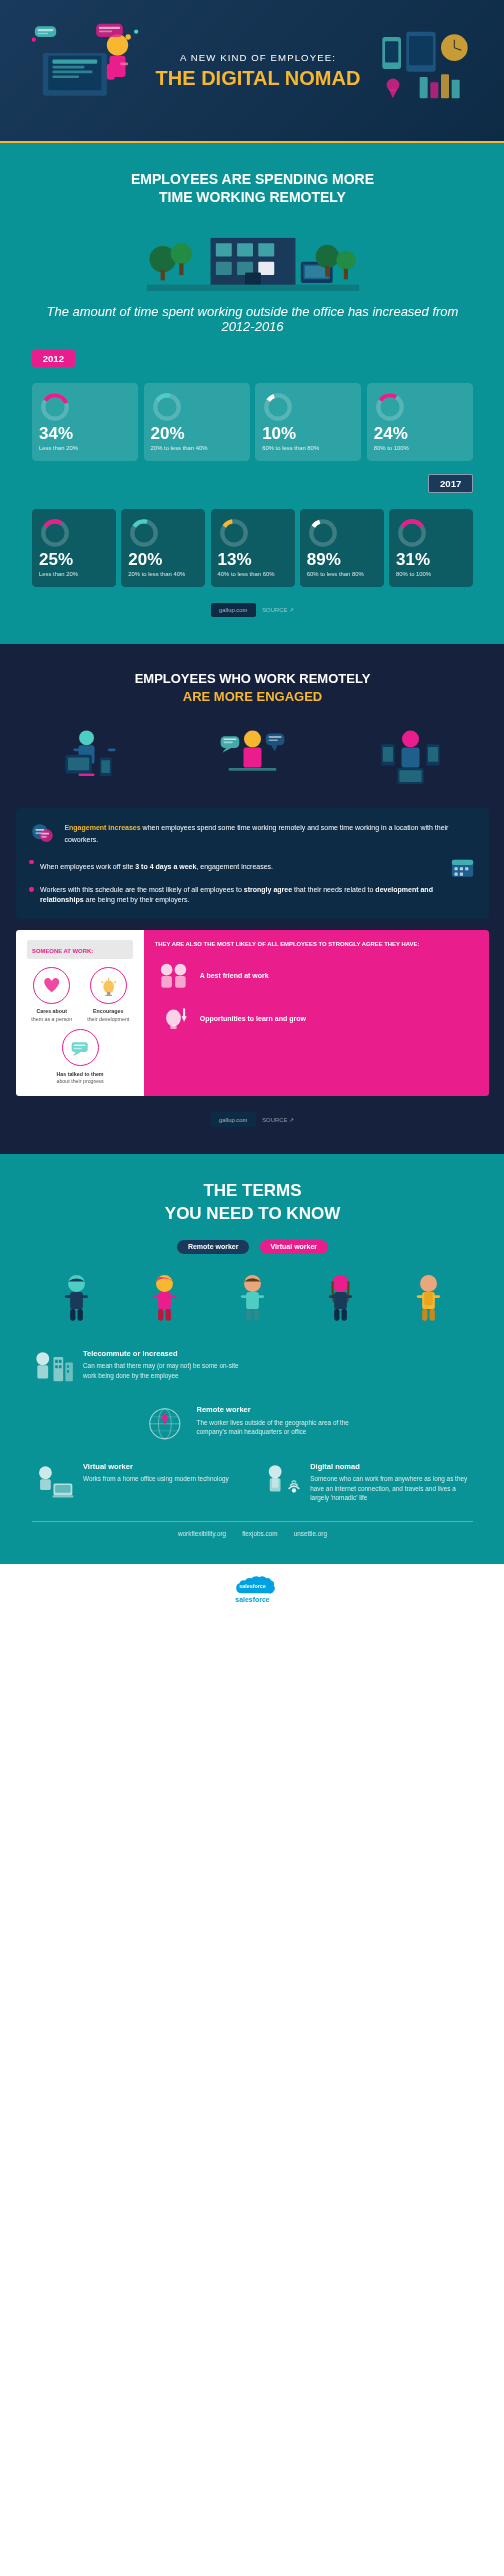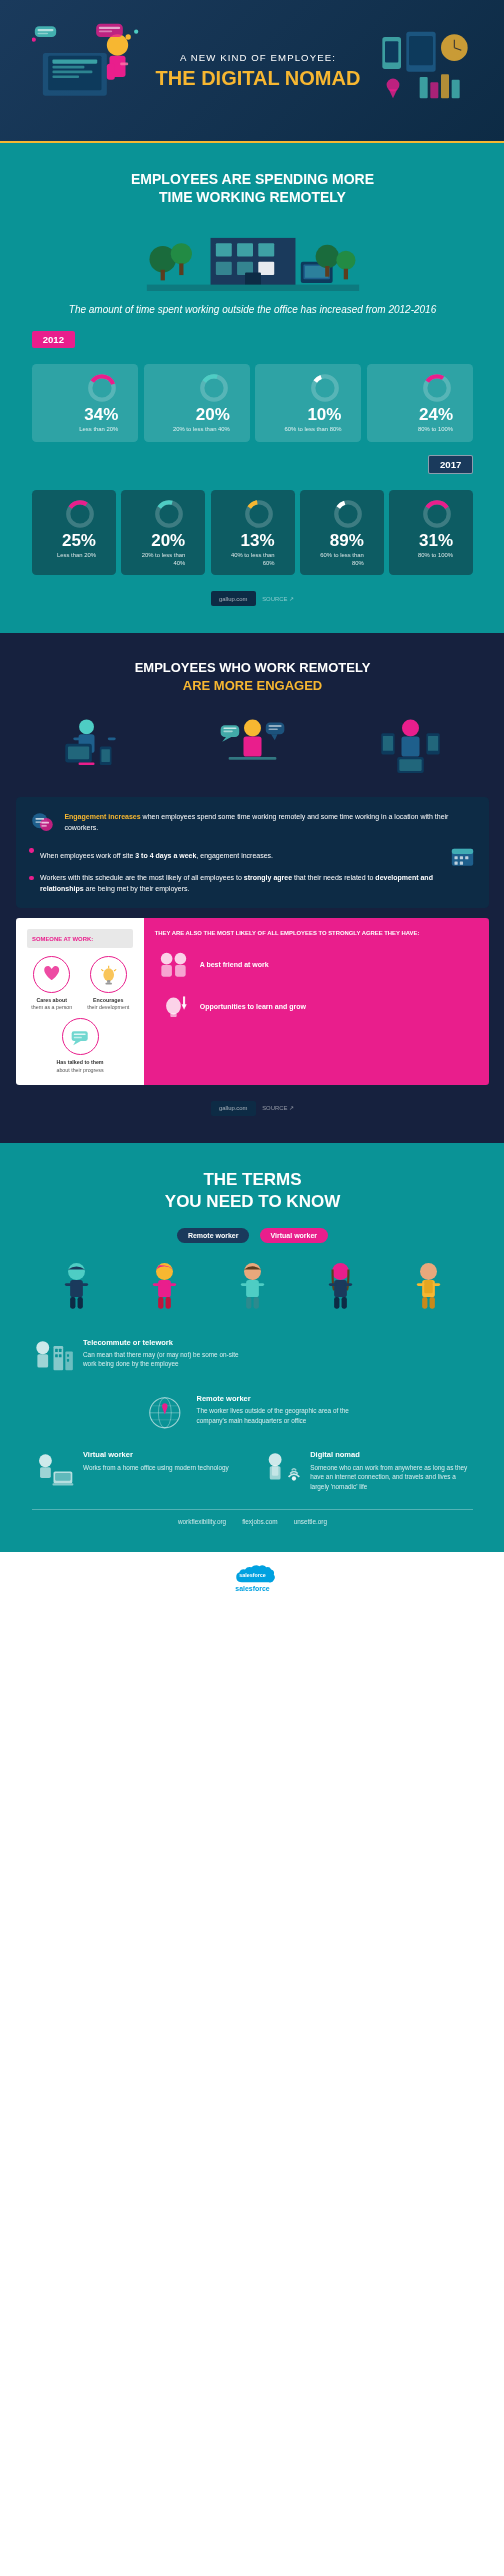--- a/index.html
+++ b/index.html
@@ -52,23 +52,23 @@
     .year-badge.pink { background: #e91e8c; color: #fff; }
     .stats-row {
       display: flex;
       justify-content: space-between;
       gap: 5.3px;
       margin-bottom: 10.7px;
     }
     .stat-card {
       background: rgba(255,255,255,0.15);
       border-radius: 4.3px;
-      padding: 8px 20px;
+      padding: 8px 7px;
       flex: 1;
-      text-align: right;
+      text-align: left;
     }
     .stat-card.dark { background: #0d5c63; }
     .stat-percent {
       font-size: 17px;
       font-weight: 900;
       color: #fff;
       line-height: 1;
     }
     .stat-label {
       font-size: 5.9px;
@@ -216,21 +216,21 @@
 
       <circle cx="340" cy="65" r="22" fill="#1a6b3c"></circle>
       <rect x="336" y="83" width="8" height="20" fill="#5c3d1e"></rect>
       <circle cx="375" cy="72" r="18" fill="#228b44"></circle>
       <rect x="371" y="88" width="8" height="20" fill="#5c3d1e"></rect>
 
       <rect x="0" y="118" width="400" height="12" fill="#0d7a7f"></rect>
     </svg>
   </div>
 
-  <p style="color:#fff; font-size:10px; text-align:center; font-style:italic; margin-bottom:16px;">The amount of time spent working outside the office has increased from 2012-2016</p>
+  <p style="color:#fff; font-size:13px; text-align:center; font-style:italic; margin-bottom:16px;">The amount of time spent working outside the office has increased from 2012-2016</p>
 
   <div style="margin-bottom:13.4px;">
     <div class="year-label-row">
       <span class="year-badge pink">2012</span>
     </div>
     <div class="stats-row">
       <div class="stat-card">
         <svg class="donut-svg" viewBox="0 0 60 60">
           <circle cx="30" cy="30" r="22" fill="none" stroke="rgba(255,255,255,0.2)" stroke-width="8"></circle>
           <circle cx="30" cy="30" r="22" fill="none" stroke="#e91e8c" stroke-width="8" stroke-dasharray="49 89" stroke-dashoffset="22" transform="rotate(-90 30 30)"></circle>
@@ -587,21 +587,21 @@
         <rect x="43" y="20" width="5" height="6" rx="1" fill="#0a9396"></rect>
         <rect x="50" y="20" width="5" height="6" rx="1" fill="#0a9396"></rect>
         <rect x="43" y="30" width="5" height="6" rx="1" fill="#0a9396"></rect>
         <rect x="50" y="30" width="5" height="6" rx="1" fill="#0a9396"></rect>
 
         <rect x="62" y="25" width="14" height="35" rx="2" fill="rgba(255,255,255,0.4)"></rect>
         <rect x="65" y="30" width="4" height="5" rx="1" fill="#0a9396"></rect>
         <rect x="65" y="39" width="4" height="5" rx="1" fill="#0a9396"></rect>
       </svg>
       <div>
-        <h4 style="color:#fff; font-size:7.5px; font-weight:900; margin-bottom:3.2px;">Telecommute or telework</h4>
+        <h4 style="color:#fff; font-size:7.5px; font-weight:900; margin-bottom:3.2px;">Telecommute or increased</h4>
         <p style="color:rgba(255,255,255,0.85); font-size:6.4px; line-height:1.5;">Can mean that there may (or may not) be some on-site work being done by the employee</p>
       </div>
     </div>
 
 
     <div style="display:flex; align-items:flex-start; gap:8px; grid-column: 1 / span 2; justify-self:center; max-width:214px;">
       <svg width="43" height="43" viewBox="0 0 80 80" style="flex-shrink:0;">
 
         <circle cx="35" cy="35" r="28" fill="none" stroke="rgba(255,255,255,0.6)" stroke-width="2"></circle>
         <ellipse cx="35" cy="35" rx="12" ry="28" fill="none" stroke="rgba(255,255,255,0.4)" stroke-width="1.5"></ellipse>

